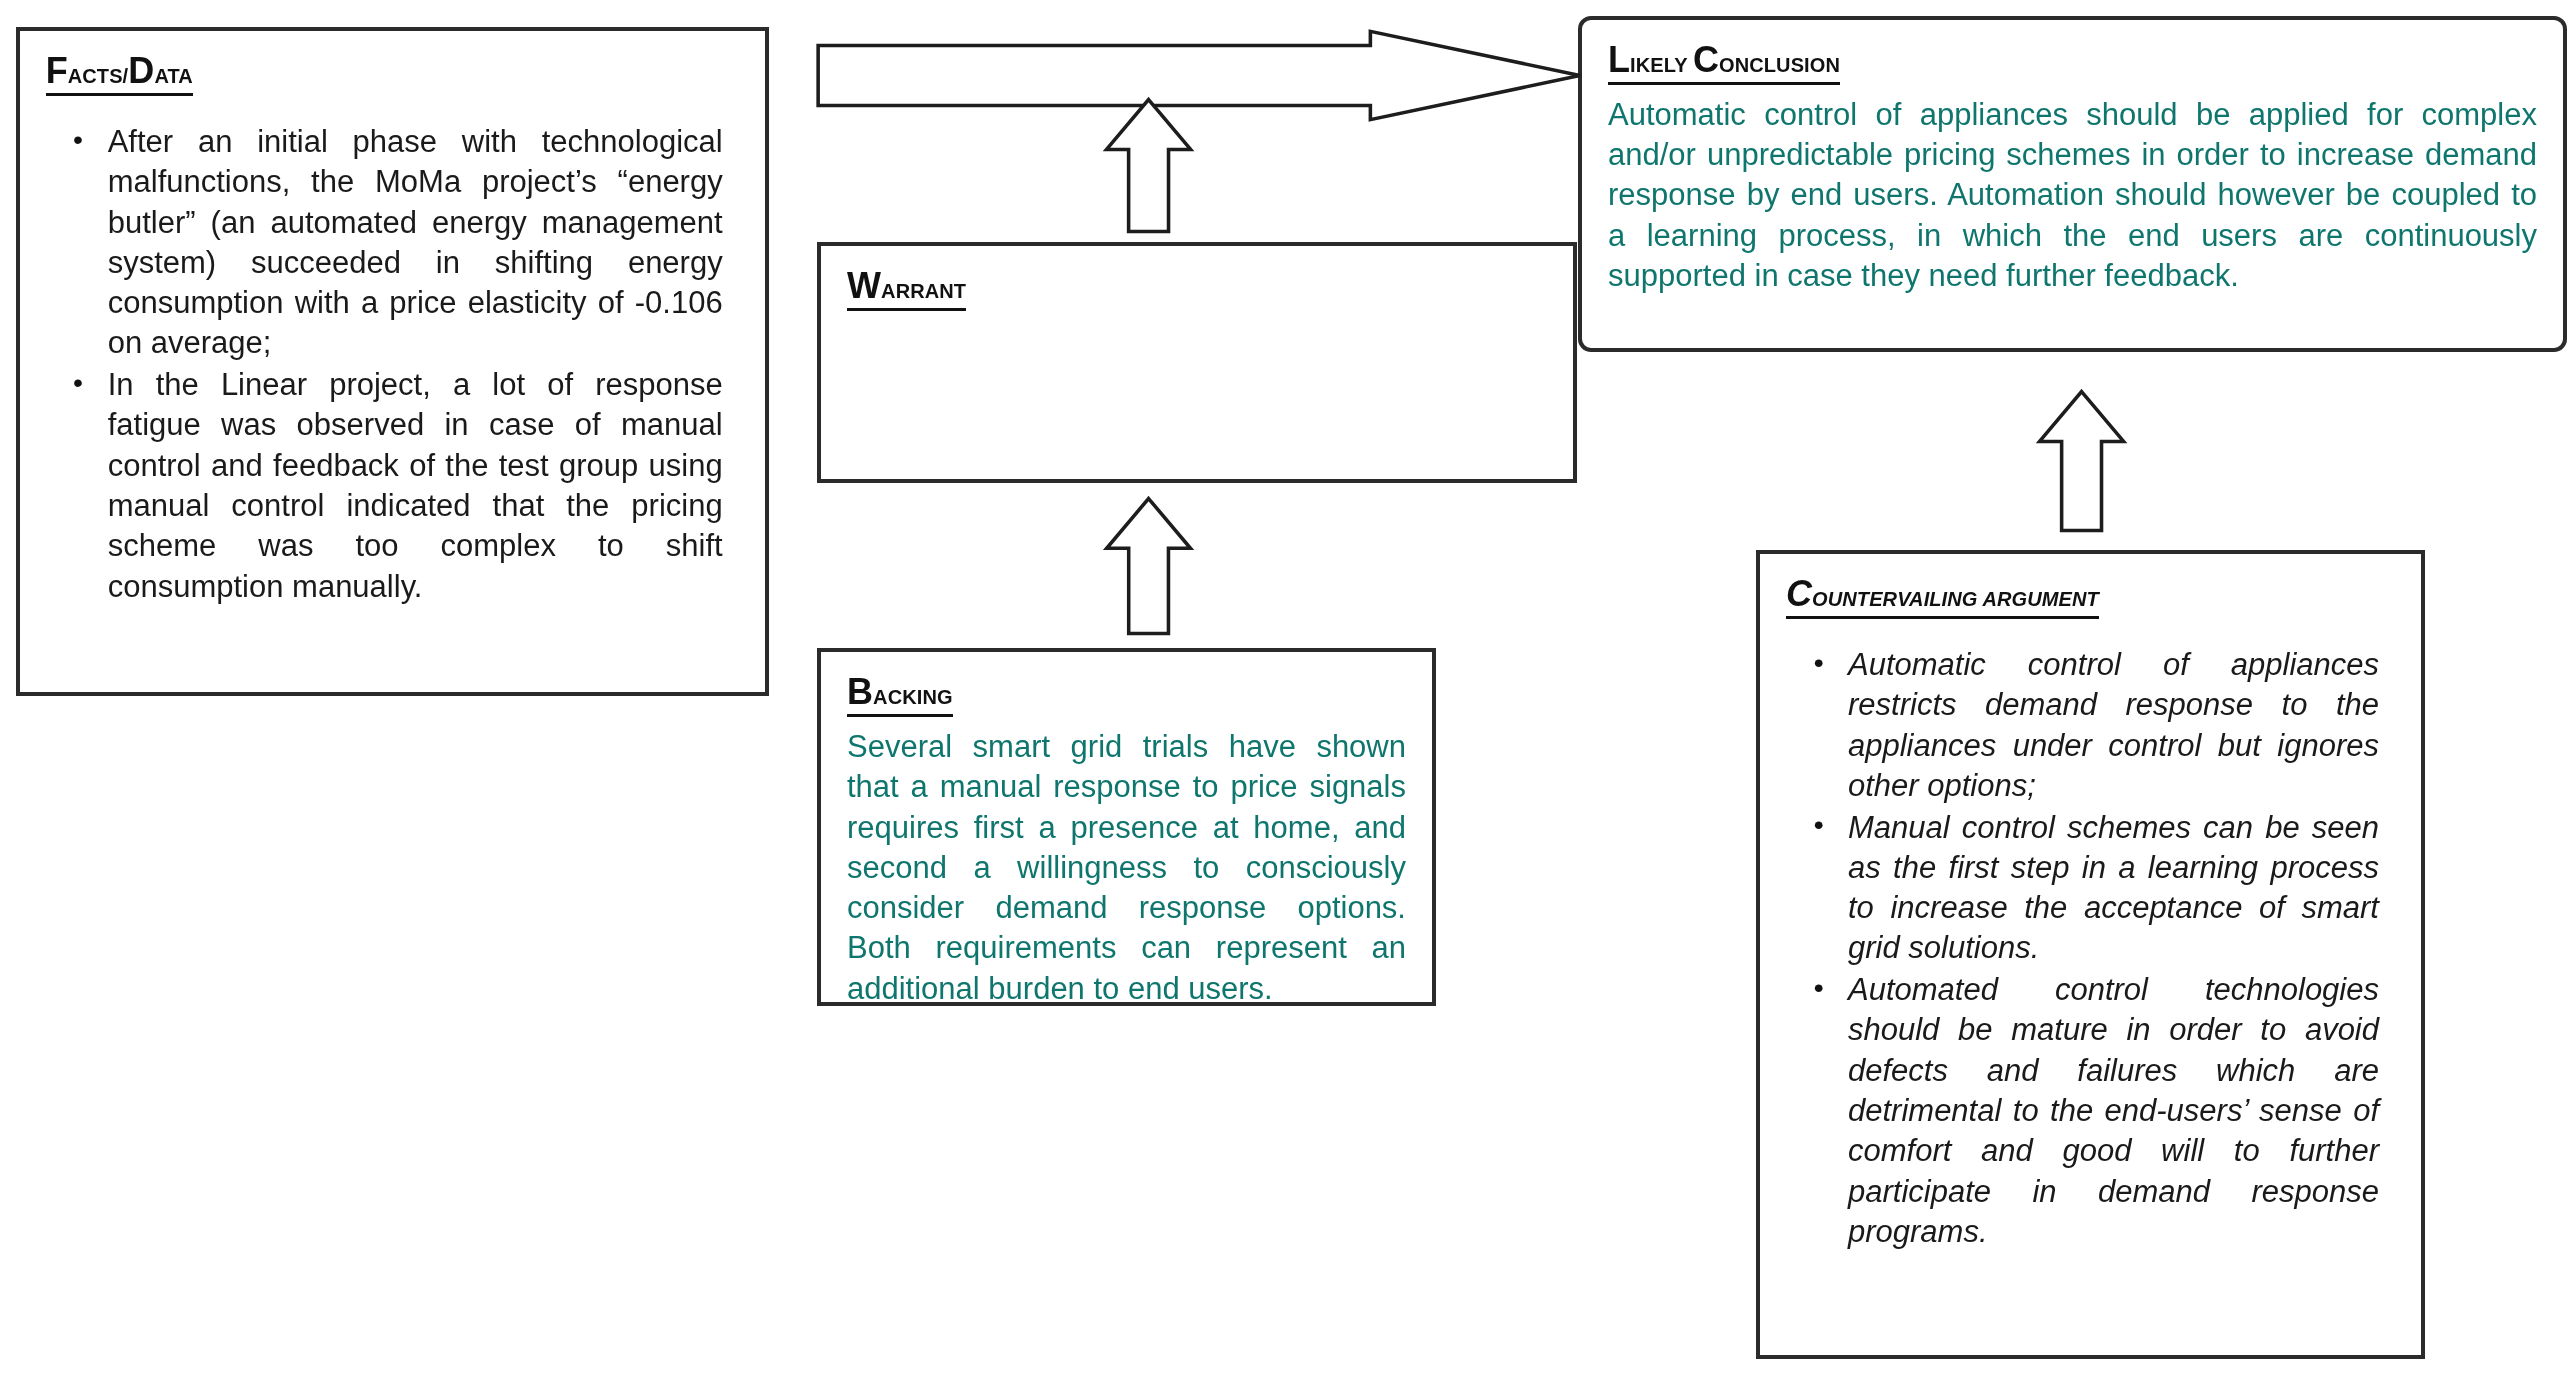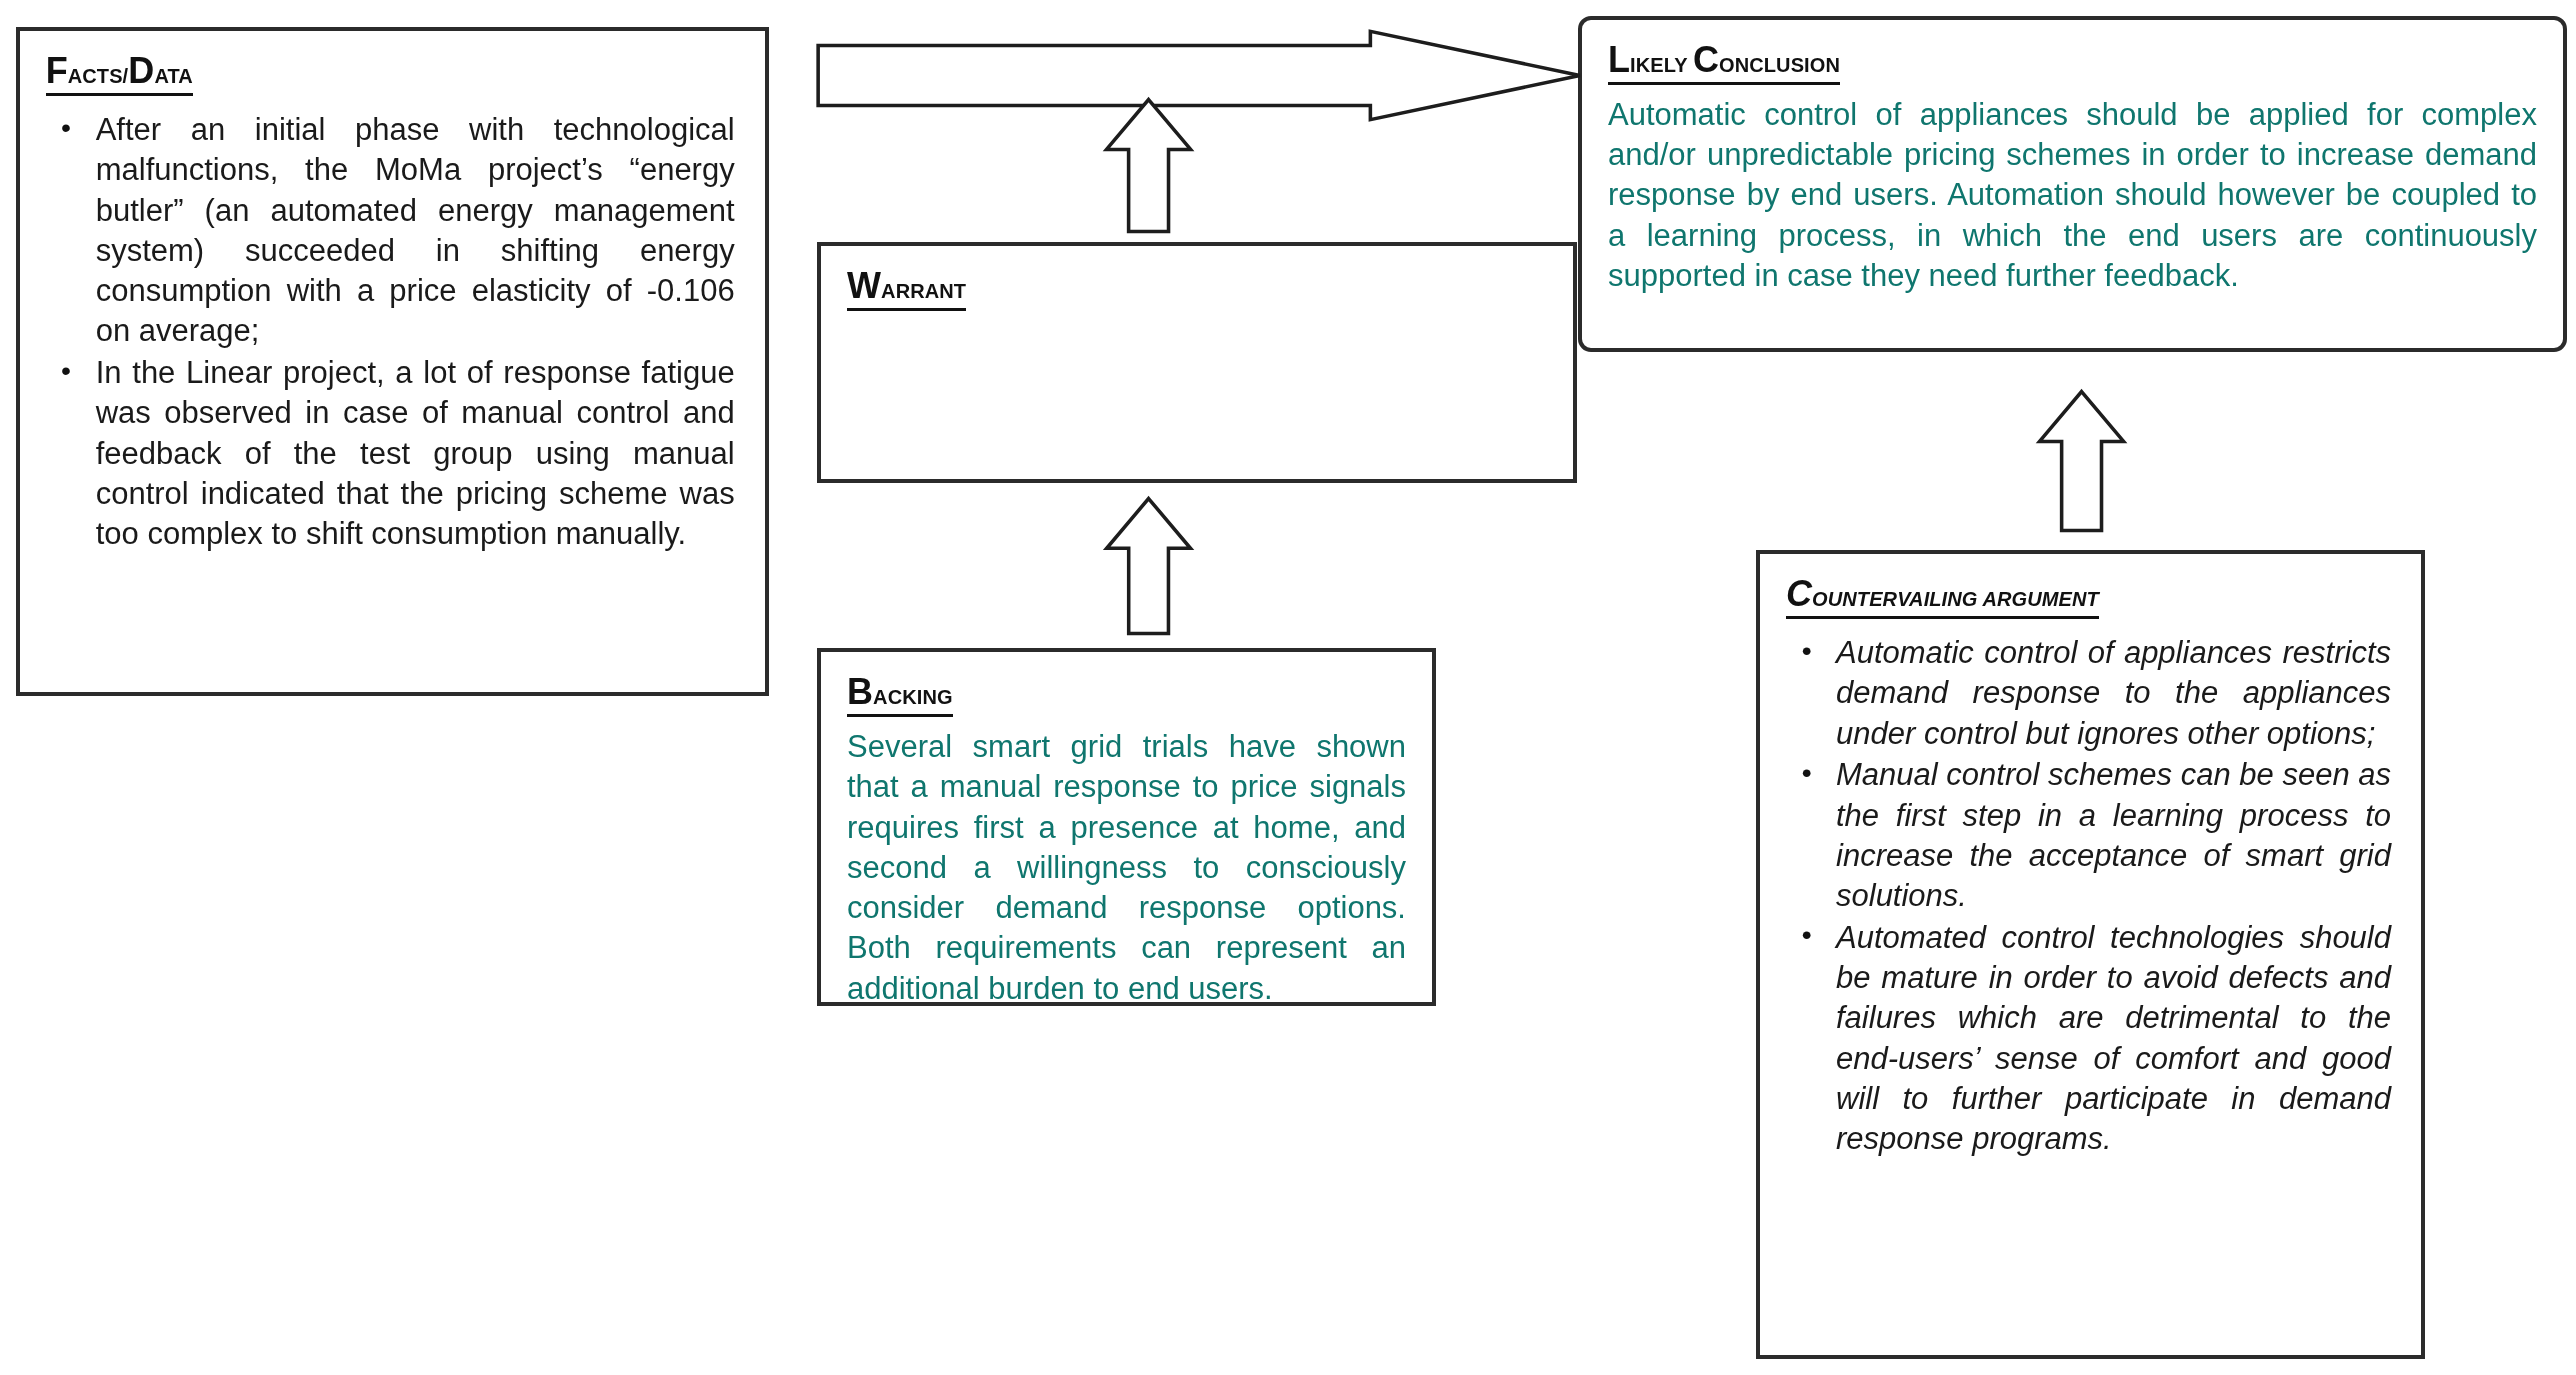--- a/index.html
+++ b/index.html
@@ -52,21 +52,21 @@
     font-size: 31px;
     line-height: 1.30;
     text-align: justify;
     text-justify: inter-word;
     color: #0f766e;
     margin: 0;
   }
 
   ul.bullets {
     list-style: none;
-    margin: 4px;
+    margin: 16px;
     padding: 0;
   }
   ul.bullets > li {
     position: relative;
     padding-left: 46px;
     margin: 0 0 1.4px 0;
     font-size: 31px;
     line-height: 1.30;
     text-align: justify;
     text-justify: inter-word;

